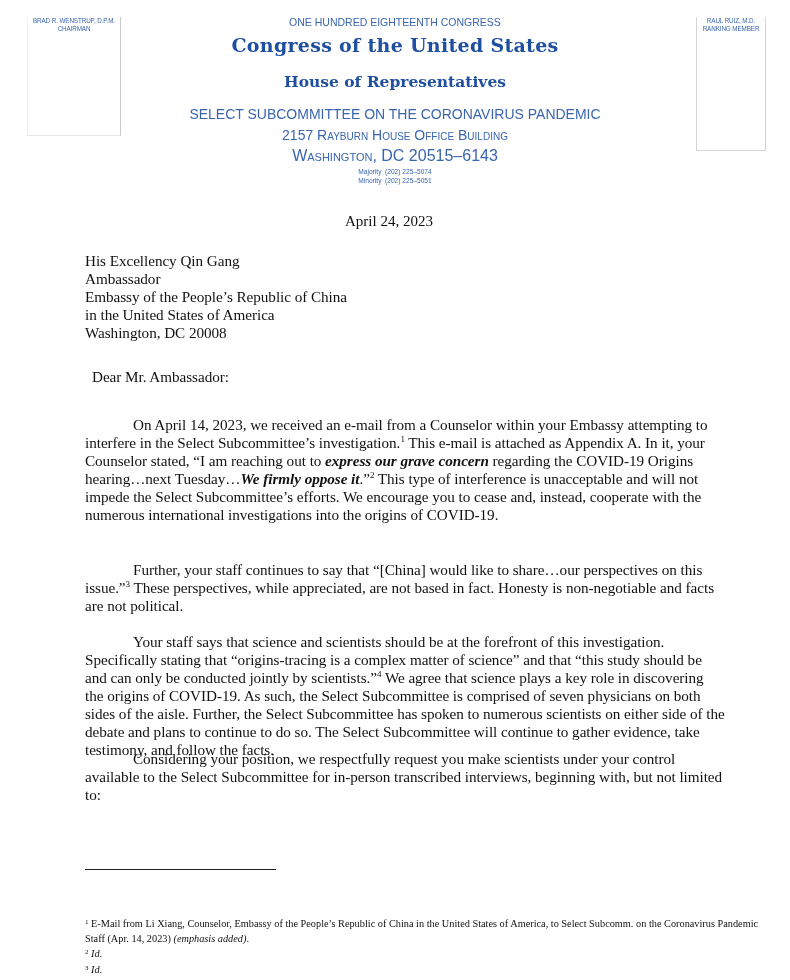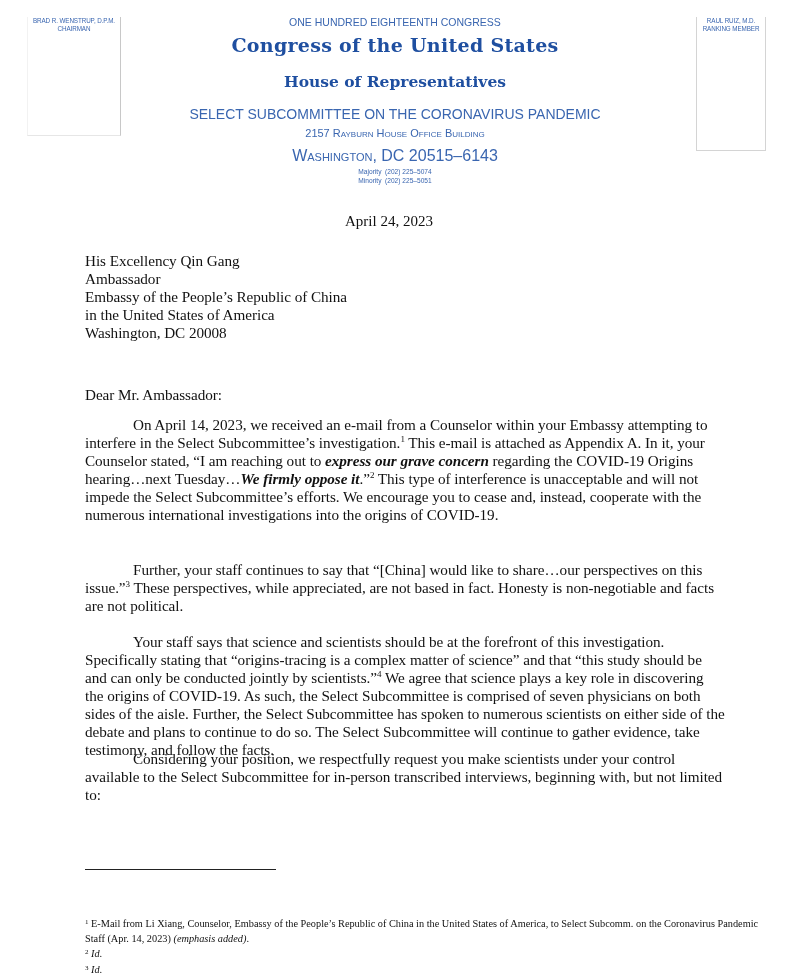--- a/index.html
+++ b/index.html
@@ -8,28 +8,28 @@
   .box { position: absolute; border-right: 1px solid #c8c8c8; border-bottom: 1px solid #e6e6e6; border-left: 1px solid #f2f2f2; }
   .box-left { left: 27px; top: 17px; width: 92px; height: 118px; }
   .box-right { left: 696px; top: 17px; width: 68px; height: 133px; border-left: 1px solid #d4d4d4; border-right: 1px solid #d4d4d4; border-bottom: 1px solid #d4d4d4; }
   .box-label { font-family: "Liberation Sans", sans-serif; font-size: 6.3px; line-height: 8px; text-align: center; color: #3a66b0; letter-spacing: -0.1px; white-space: nowrap; }
   .box-left .box-label { margin-left: -2px; margin-right: -2px; }
   .hdr { position: absolute; left: 0; width: 790px; text-align: center; white-space: nowrap; }
   .congress-no { top: 16px; font-family: "Liberation Sans", sans-serif; font-size: 10.5px; color: #3a66b0; text-align: center; }
   .congress-title { top: 34px; font-family: "DejaVu Serif", serif; font-weight: bold; font-size: 19px; color: #1f4fa0; letter-spacing: 0.3px; }
   .house-title { top: 72px; font-family: "DejaVu Serif", serif; font-weight: bold; font-size: 15.5px; color: #1f4fa0; }
   .subcomm { top: 106px; font-family: "Liberation Sans", sans-serif; font-size: 14px; color: #3a66b0; }
-  .addr1 { top: 127px; font-family: "Liberation Sans", sans-serif; font-size: 11px; color: #3a66b0; font-variant: small-caps; }
+  .addr1 { top: 127px; font-family: "Liberation Sans", sans-serif; font-size: 14px; color: #3a66b0; font-variant: small-caps; }
   .addr2 { top: 147px; font-family: "Liberation Sans", sans-serif; font-size: 16px; color: #3a66b0; font-variant: small-caps; }
   .phones { top: 168px; font-family: "Liberation Sans", sans-serif; font-size: 6.6px; line-height: 8.5px; color: #3a66b0; }
   .date { position: absolute; top: 213px; left: 0; width: 778px; text-align: center; font-size: 15px; }
   .body-text { position: absolute; left: 85px; width: 640px; font-size: 15.2px; line-height: 18px; letter-spacing: -0.05px; }
   .recipient { top: 252px; }
   .recipient div { white-space: nowrap; }
-  .salutation { top: 386px; }
+  .salutation { top: 368px; margin-left: 7px; }
   .para { margin: 0; text-indent: 48px; }
   .p1 { top: 416px; }
   .p2 { top: 561px; }
   .p3 { top: 633px; }
   .p4 { top: 750px; }
   sup { font-size: 9px; line-height: 0; vertical-align: 6px; }
   .bi { font-weight: bold; font-style: italic; }
   .rule { position: absolute; left: 85px; top: 869px; width: 191px; height: 1px; background: #222; }
   .footnotes { position: absolute; left: 85px; top: 916px; width: 700px; font-size: 10.3px; line-height: 15.2px; }
   .footnotes sup { font-size: 7px; vertical-align: 3px; }

